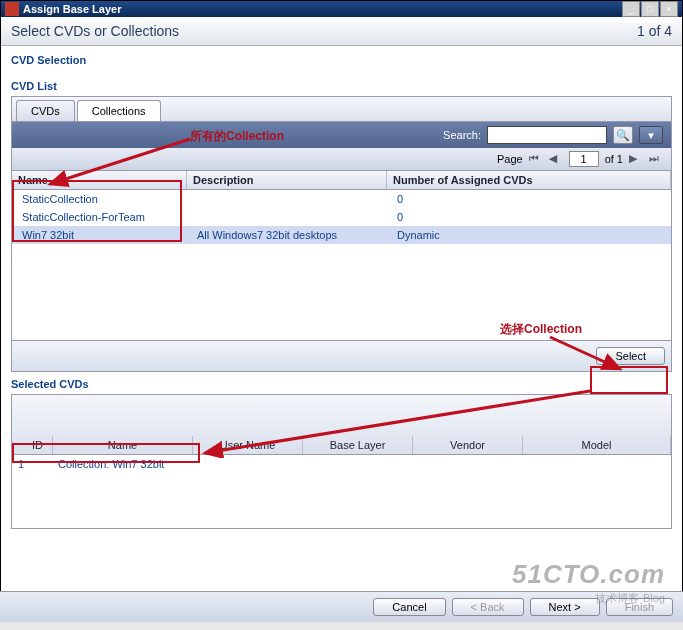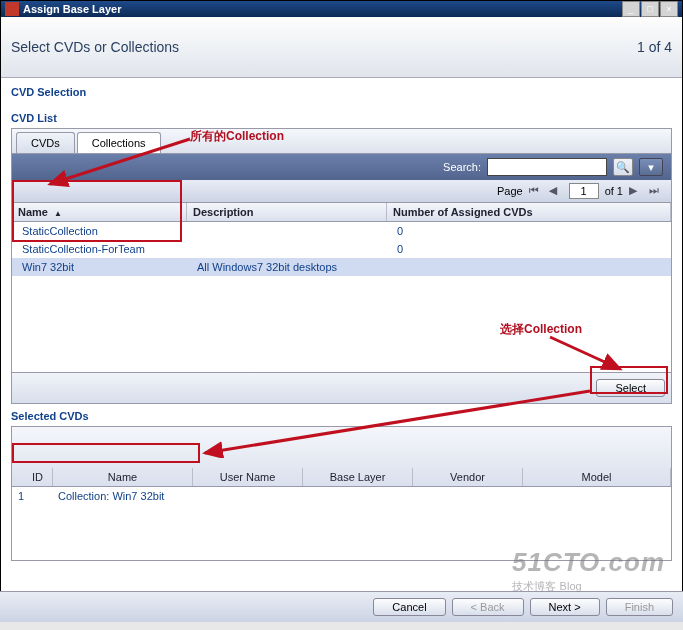--- a/index.html
+++ b/index.html
@@ -4,21 +4,21 @@
 <style>
 * { box-sizing: border-box; margin: 0; padding: 0; font-family: Tahoma, Arial, sans-serif; font-size: 11px; }
 body { background: #e8e8e8; width: 683px; height: 630px; position: relative; overflow: hidden; }
 .window { border: 1px solid #000; background: #fff; height: 620px; }
 .titlebar { background: linear-gradient(#1e4a8a, #0d2a56); color: #fff; height: 16px; display: flex; align-items: center; padding: 0 4px; justify-content: space-between; }
 .titlebar-left { display: flex; align-items: center; gap: 4px; }
 .titlebar-icon { width: 14px; height: 14px; background: #c0392b; display: inline-block; }
 .titlebar-title { font-weight: bold; }
 .titlebar-buttons { display: flex; gap: 1px; }
 .titlebar-btn { width: 18px; height: 16px; background: #d4d4d4; border: 1px solid #888; display: flex; align-items: center; justify-content: center; font-size: 9px; cursor: pointer; }
-.header-bar { background: linear-gradient(#fdfdfd, #e0e5ec); border-bottom: 1px solid #aab; padding: 22px 10px; display: flex; justify-content: space-between; align-items: center; }
+.header-bar { background: linear-gradient(#fdfdfd, #e0e5ec); border-bottom: 1px solid #aab; padding: 6px 10px; display: flex; justify-content: space-between; align-items: center; }
 .header-title { font-size: 14px; color: #2a3f5f; }
 .header-step { font-size: 14px; color: #2a3f5f; }
 .section-title { color: #10418a; font-weight: bold; padding: 8px 10px 4px; }
 .content { padding: 4px 10px; }
 .group-label { color: #10418a; font-weight: bold; margin: 6px 0 4px; }
 .panel { border: 1px solid #99a; background: #fff; }
 .tabs { background: linear-gradient(#f5f7fb, #dde3ee); border-bottom: 1px solid #99a; display: flex; padding: 3px 4px 0; gap: 2px; }
 .tab { padding: 4px 14px; border: 1px solid #99a; border-bottom: none; background: linear-gradient(#f0f3f8, #d8dfec); border-radius: 3px 3px 0 0; cursor: pointer; }
 .tab.active { background: #fff; }
 .toolbar { background: linear-gradient(#6a7faa, #52658f); padding: 4px 8px; display: flex; justify-content: flex-end; align-items: center; gap: 6px; color: #fff; }
@@ -48,21 +48,21 @@
 .s-user { width: 110px; }
 .s-base { width: 110px; text-align: center; }
 .s-vendor { width: 110px; }
 .s-model { flex: 1; }
 .sel-row { display: flex; padding: 2px 0; color: #10418a; }
 .sel-cell { padding: 1px 6px; }
 .footer { position: absolute; bottom: 8px; left: 0; right: 0; background: linear-gradient(#e8ecf5, #ccd4e4); border-top: 1px solid #99a; padding: 6px 10px; display: flex; justify-content: flex-end; gap: 6px; }
 .annotation { position: absolute; color: #b01020; font-weight: bold; font-size: 12px; pointer-events: none; }
 .red-box { position: absolute; border: 2px solid #c01020; pointer-events: none; }
 svg.arrow { position: absolute; pointer-events: none; }
-.watermark { position: absolute; right: 18px; bottom: 36px; color: rgba(120,120,125,0.55); font-family: Arial; }
+.watermark { position: absolute; right: 18px; bottom: 24px; color: rgba(120,120,125,0.55); font-family: Arial; text-align: right; }
 .watermark .big { font-size: 26px; font-weight: bold; font-style: italic; letter-spacing: 1px; }
 .watermark .small { font-size: 13px; }
 .sort-icon { font-size: 8px; margin-left: 6px; }
 </style>
 </head>
 <body>
 
 <div class="window">
   <div class="titlebar">
     <div class="titlebar-left">
@@ -122,20 +122,21 @@
           <div class="gcell c-num">0</div>
         </div>
         <div class="grow">
           <div class="gcell c-name">StaticCollection-ForTeam</div>
           <div class="gcell c-desc"></div>
           <div class="gcell c-num">0</div>
         </div>
         <div class="grow sel">
           <div class="gcell c-name">Win7 32bit</div>
           <div class="gcell c-desc">All Windows7 32bit desktops</div>
+          <div class="gcell c-num">Dynamic</div>
         </div>
       </div>
     </div>
 
     <div class="select-bar">
       <button class="btn">Select</button>
     </div>
 
     <div class="group-label">Selected CVDs</div>
 

